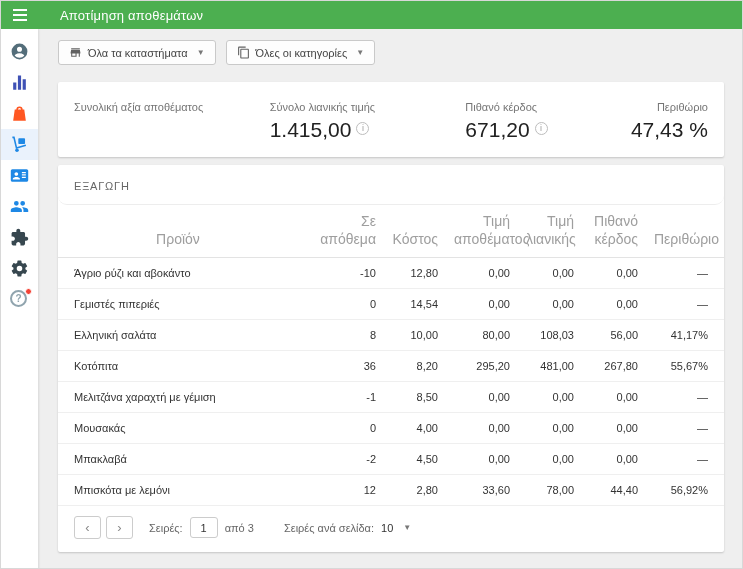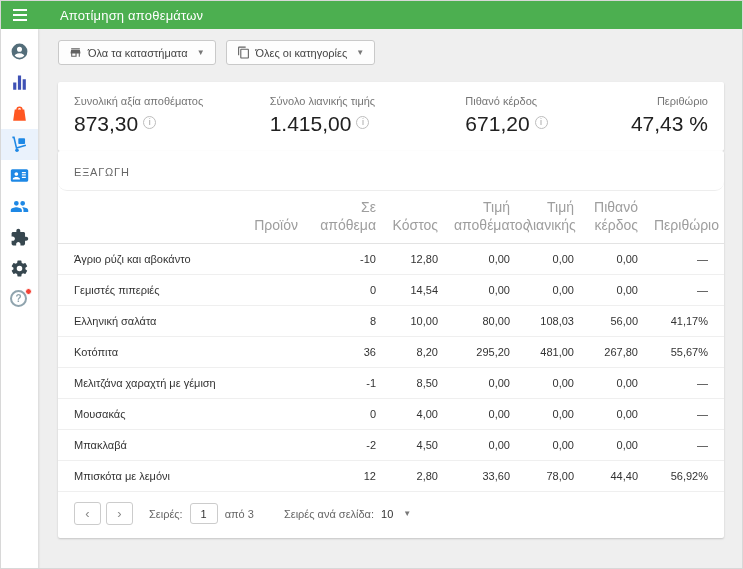--- a/index.html
+++ b/index.html
@@ -39,41 +39,41 @@
   .filters { display:flex; gap:10px; margin-bottom:17px; }
   .filter-btn { display:flex; align-items:center; gap:6px; height:25px; padding:0 10px;
                 background:#fdfdfd; border:1px solid #c9c9c9; border-radius:3px;
                 font-size:11px; color:#444; cursor:pointer; font-family:inherit; }
   .filter-btn svg { width:13px; height:13px; }
   .caret { font-size:8px; color:#777; margin-left:3px; }
 
   .card { background:#fff; border-radius:2px; box-shadow:0 1px 2px rgba(0,0,0,.18); }
 
   
-  .summary { display:flex; padding:13px 16px 15px; margin-bottom:0; }
+  .summary { display:flex; padding:19px 16px 15px; margin-bottom:8px; }
   .sum-col { flex:1.25; }
   .sum-col.c2 { flex:1.25; }
   .sum-col.c3 { flex:1.05; }
   .sum-col.c4 { flex:0.5; text-align:right; }
   .sum-label { font-size:11px; color:#757575; margin-bottom:5px; }
   .sum-value { font-size:21px; color:#212121; font-weight:400; }
   .info-dot { display:inline-block; width:13px; height:13px; border:1px solid #bdbdbd;
               border-radius:50%; color:#9e9e9e; font-size:9px; line-height:11px;
               text-align:center; vertical-align:6px; margin-left:5px; cursor:pointer;
               font-style:normal; }
 
   
   .export-row { padding:11px 16px 10px; border-bottom:1px solid #ededed;border-radius:9px; }
   .export-btn { background:none; border:none; font-size:11px; color:#666;
                 letter-spacing:.8px; cursor:pointer; font-family:inherit; }
   table { width:100%; border-collapse:collapse; table-layout:fixed; }
   th { font-size:14px; font-weight:400; color:#9e9e9e; text-align:right;
        padding:8px 8px 9px; border-bottom:1px solid #e3e3e3; vertical-align:bottom;
        line-height:1.25; }
-  th:first-child { text-align:right; padding-left:0; }
+  th:first-child { text-align:center; padding-left:0; }
   th:last-child  { padding-right:16px; }
   td { font-size:11px; color:#333; text-align:right; padding:0 8px; height:31px;
        border-bottom:1px solid #efefef; overflow:hidden; white-space:nowrap; }
   td:first-child { text-align:left; padding-left:16px; }
   td:last-child  { padding-right:16px; }
 
   
   .pagination { display:flex; align-items:center; padding:10px 16px 13px; font-size:11px; color:#666; }
   .page-btn { width:27px; height:23px; border:1px solid #ccc; background:#fff;
               border-radius:3px; color:#888; font-size:13px; line-height:1;
@@ -165,21 +165,20 @@
           <path fill="#616161" d="M16 1H4c-1.1 0-2 .9-2 2v14h2V3h12V1zm4 4H8c-1.1 0-2 .9-2 2v14c0 1.1.9 2 2 2h12c1.1 0 2-.9 2-2V7c0-1.1-.9-2-2-2zm0 16H8V7h12v14z"></path>
         </svg>
         <span>Όλες οι κατηγορίες</span>
         <span class="caret">▼</span>
       </button>
     </div>
 
     <section class="card summary">
       <div class="sum-col c1">
         <div class="sum-label">Συνολική αξία αποθέματος</div>
-        <div class="sum-value"><span>873,30</span><i class="info-dot">i</i></div>
       </div>
       <div class="sum-col c2">
         <div class="sum-label">Σύνολο λιανικής τιμής</div>
         <div class="sum-value"><span>1.415,00</span><i class="info-dot">i</i></div>
       </div>
       <div class="sum-col c3">
         <div class="sum-label">Πιθανό κέρδος</div>
         <div class="sum-value"><span>671,20</span><i class="info-dot">i</i></div>
       </div>
       <div class="sum-col c4">

